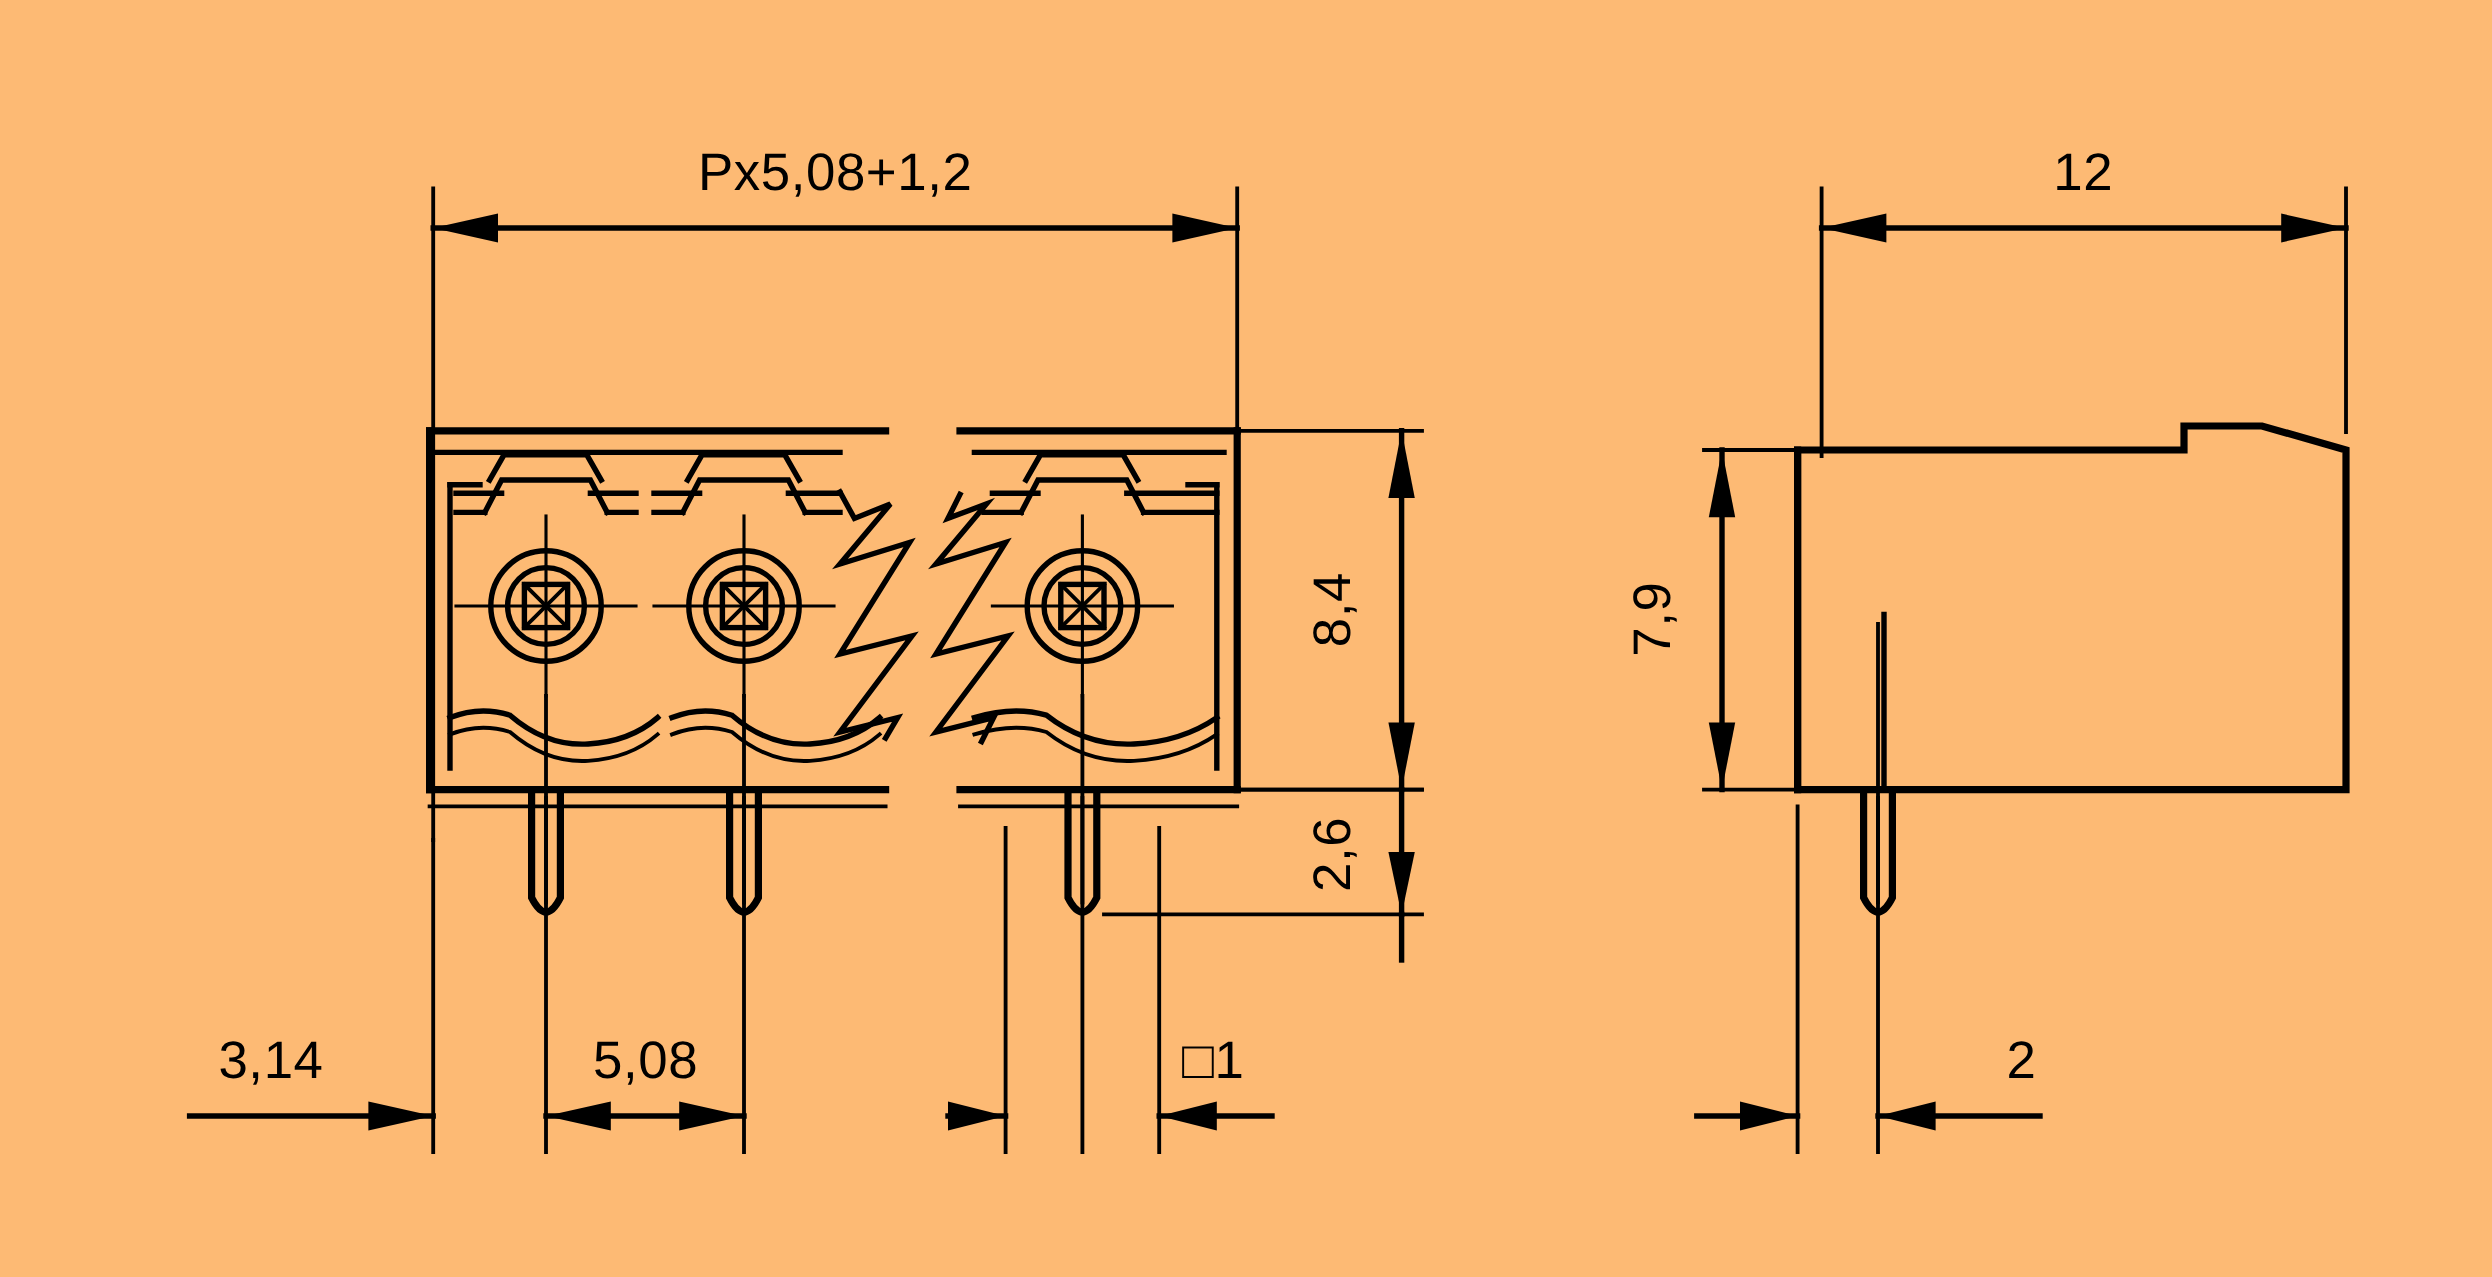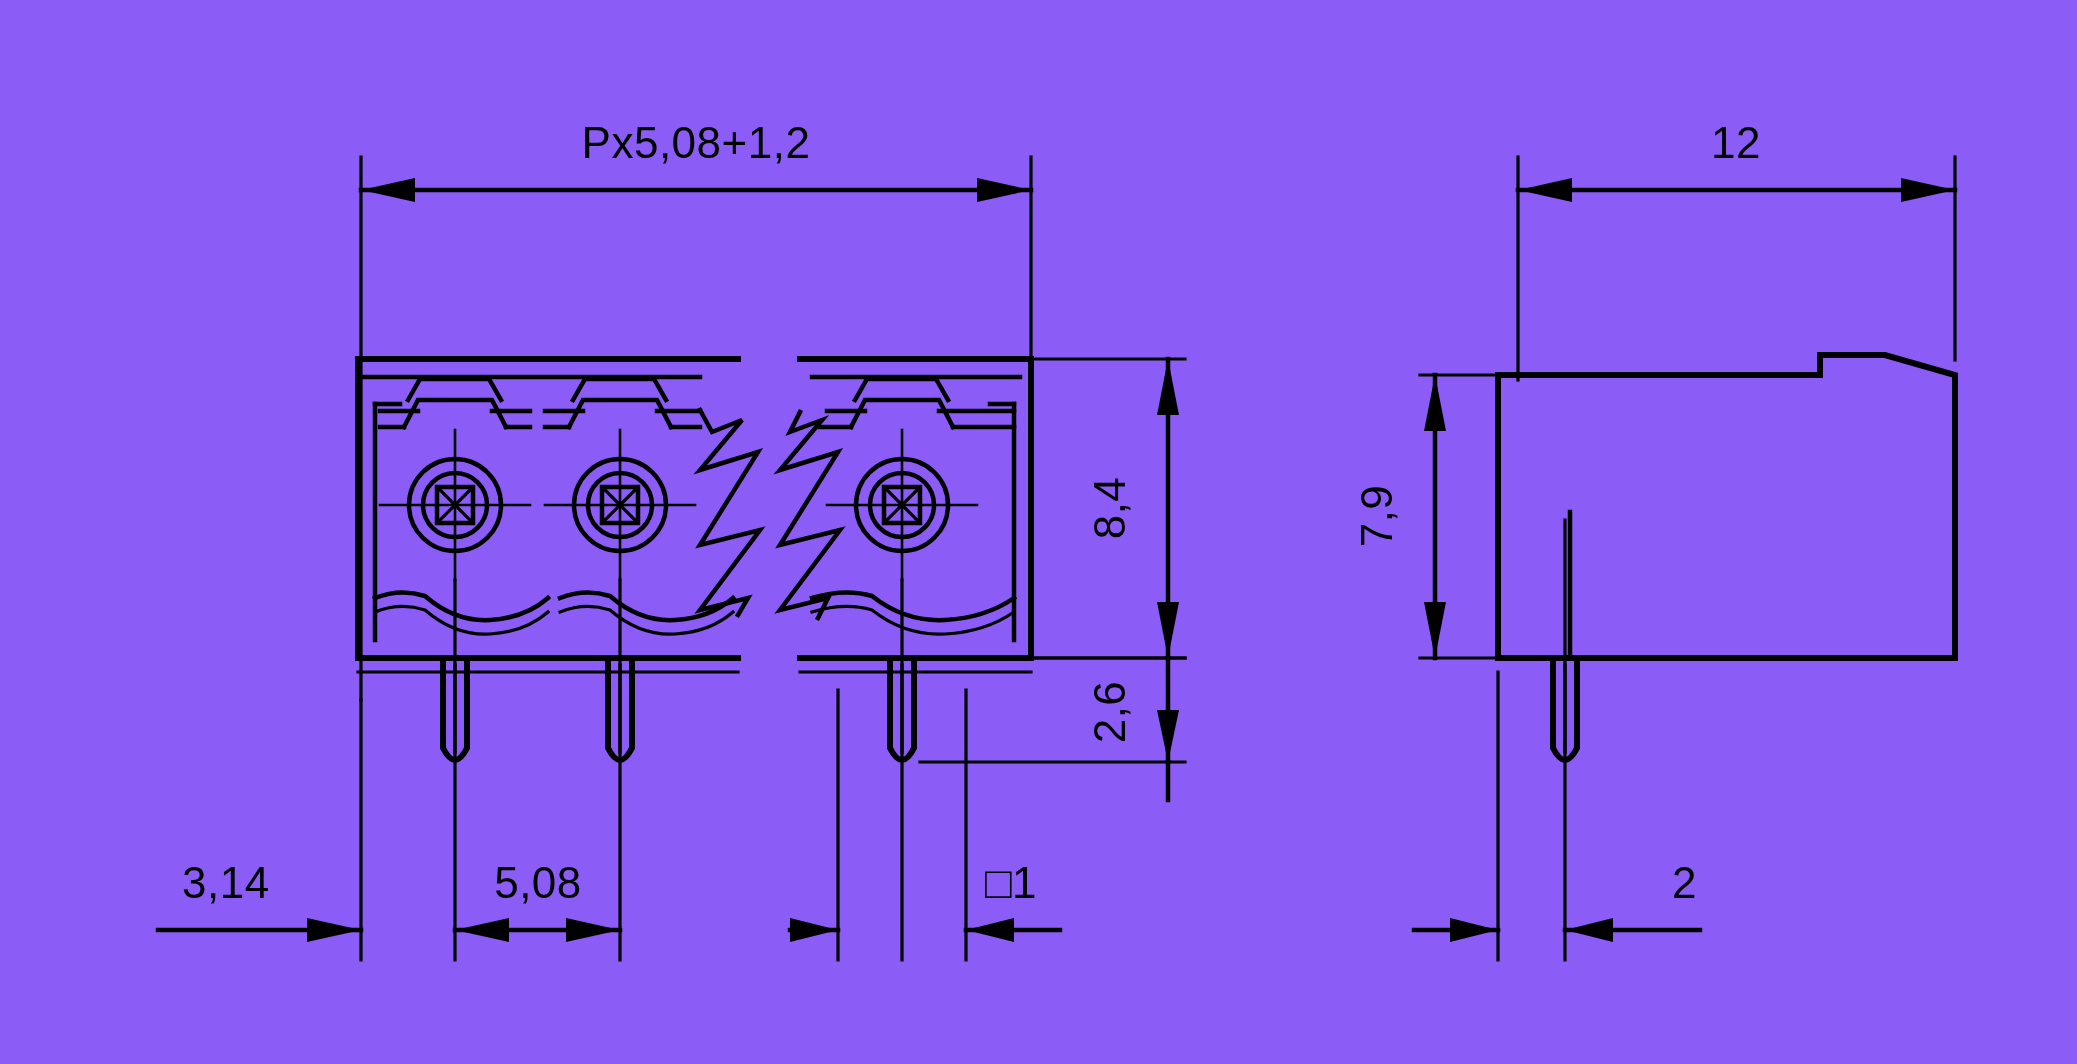--- a/index.html
+++ b/index.html
@@ -10,21 +10,21 @@
   body {
     width: 2077px;
     height: 1064px;
     font-family: "Liberation Sans", sans-serif;
     overflow: hidden;
   }
   #drawing-root {
     position: relative;
     width: 2077px;
     height: 1064px;
-    background: #8b5cf6;
+    background: #fdba74;
   }
   svg#tech-drawing {
     display: block;
     width: 2077px;
     height: 1064px;
   }
   .ln   { stroke: #000000; fill: none; stroke-linecap: square; }
   .thick{ stroke-width: 6; }
   .med  { stroke-width: 4.5; }
   .thin { stroke-width: 3.2; }

